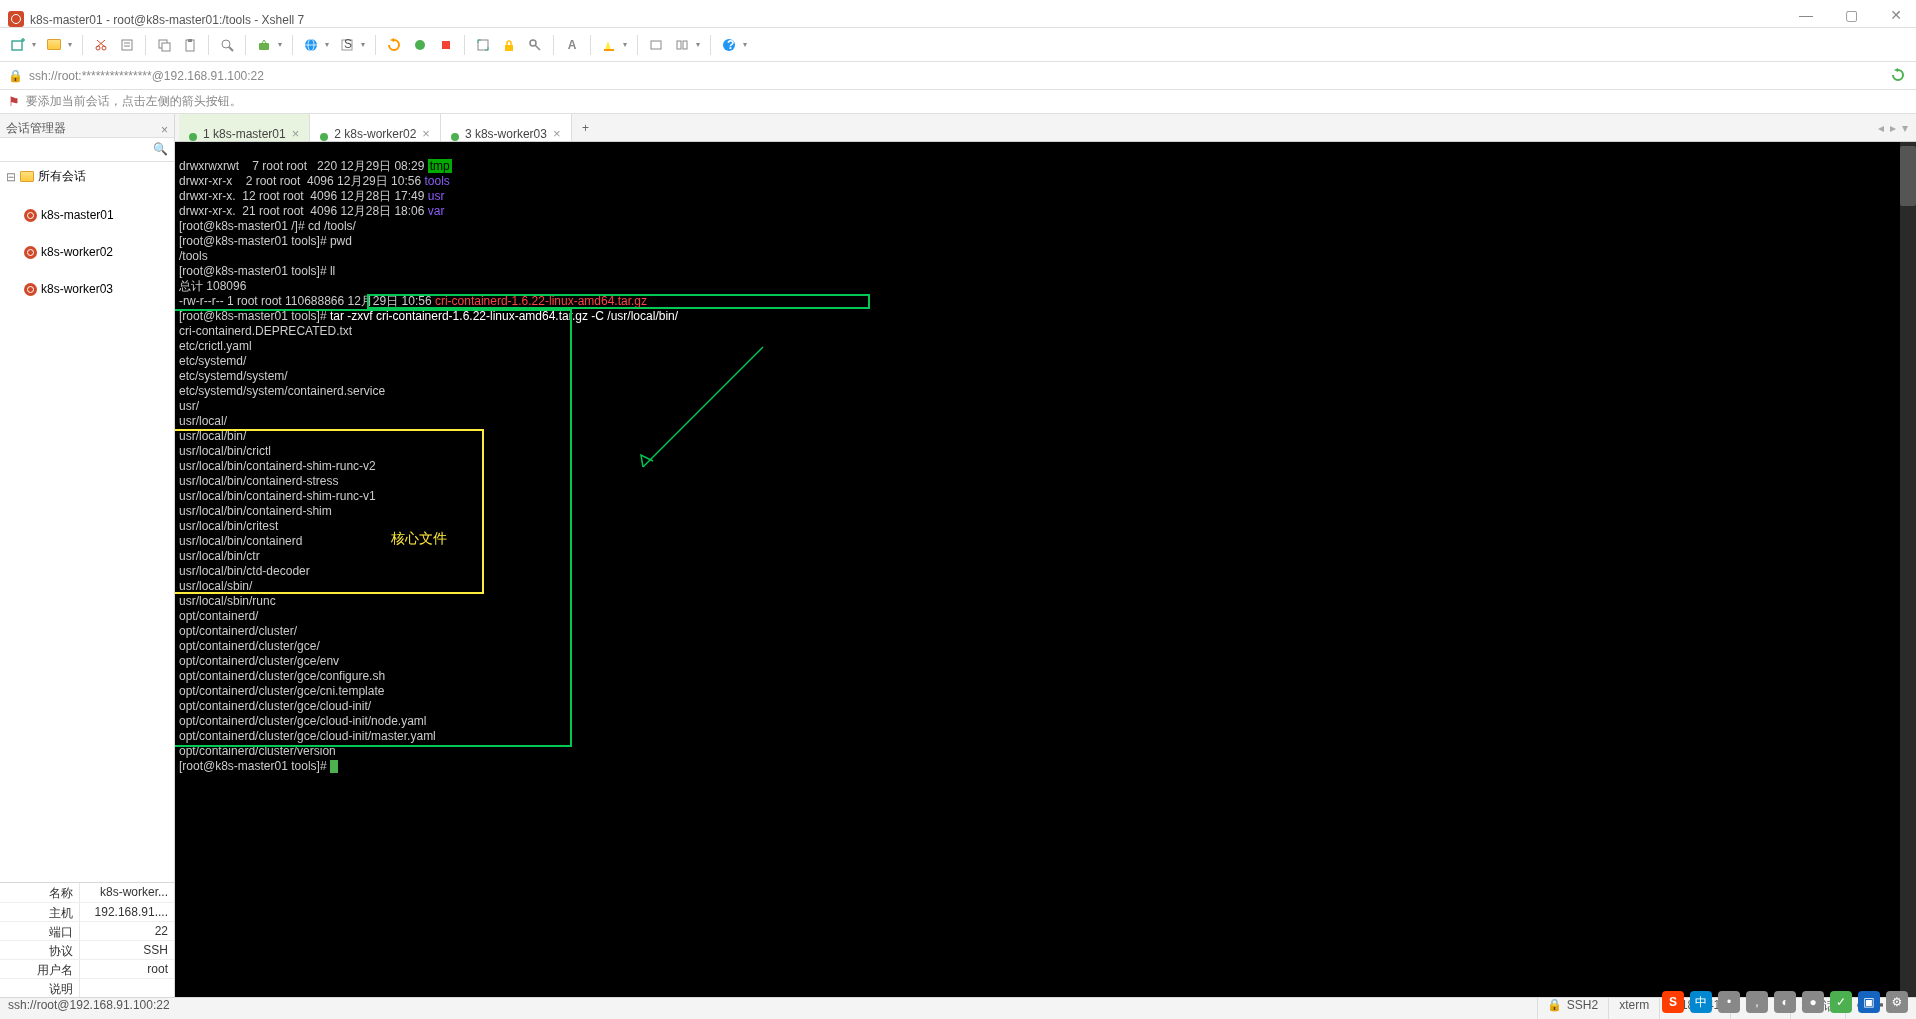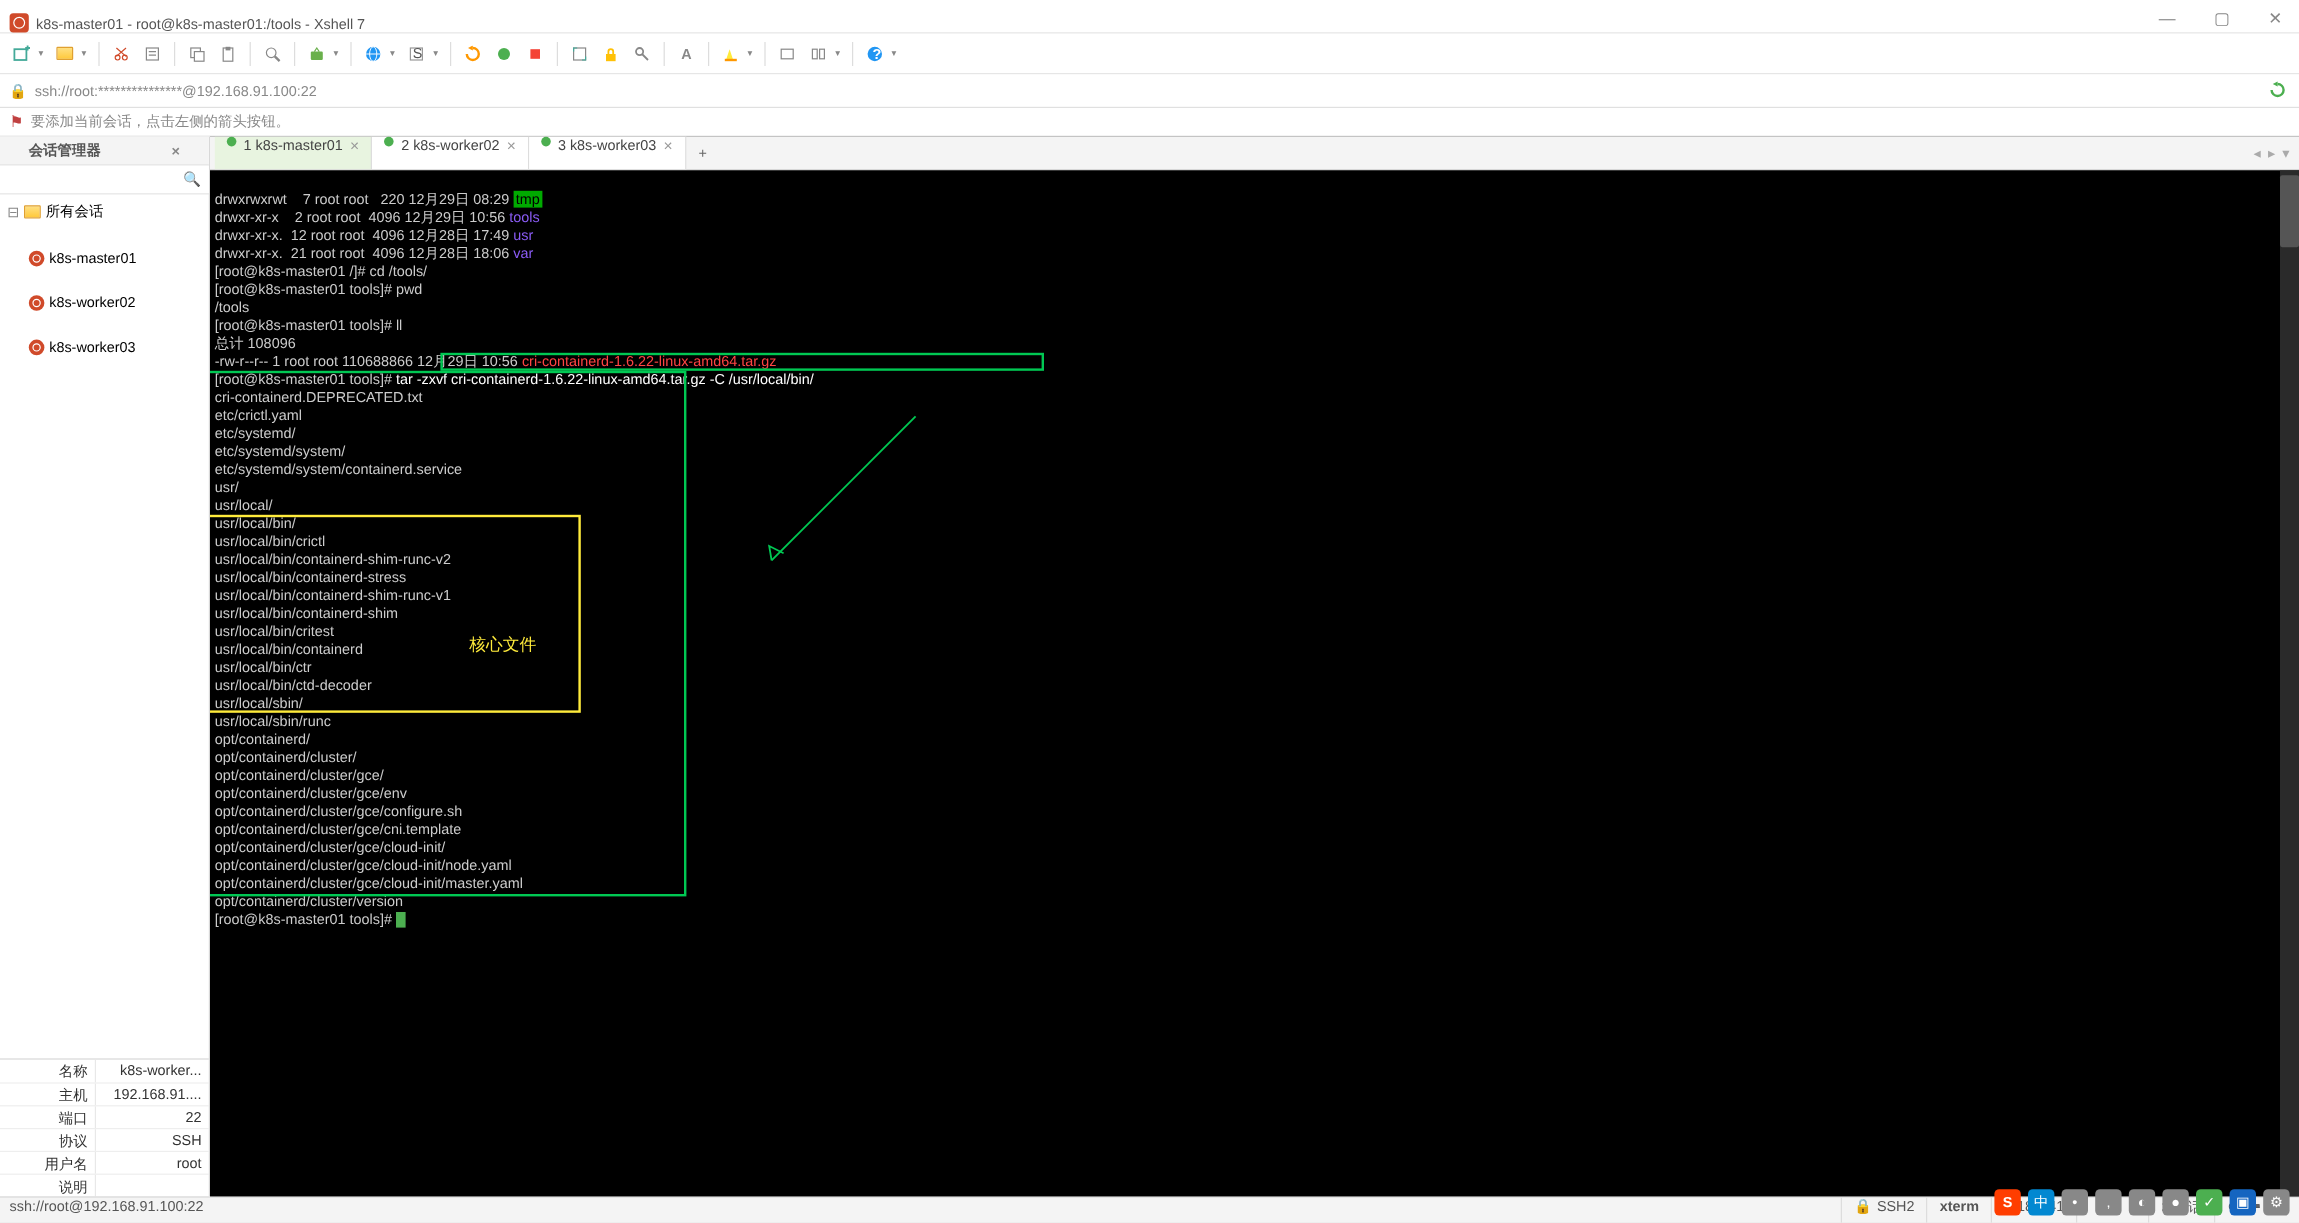--- a/index.html
+++ b/index.html
@@ -29,21 +29,21 @@
 .addrbar .lock { margin-right: 6px; color: #d0b040; }
 .addrbar .reconnect { margin-left: auto; width: 18px; height: 18px; }
 
 
 .infostrip { height: 24px; display: flex; align-items: center; padding: 0 8px; background: #fff; border-bottom: 1px solid #e0e0e0; color: #888; font-size: 11px; }
 .infostrip .flag { color: #c04040; margin-right: 6px; font-size: 13px; }
 
 
 .main { flex: 1; display: flex; min-height: 0; }
 .sidebar { width: 175px; background: #fff; display: flex; flex-direction: column; border-right: 1px solid #d8d8d8; }
-.sidebar-header { height: 24px; display: flex; align-items: center; justify-content: space-between; padding: 0 24px; background: #f4f4f4; border-bottom: 1px solid #e0e0e0; color: #555; font-weight: bold; }
+.sidebar-header { height: 24px; display: flex; align-items: flex-end; justify-content: space-between; padding: 0 6px; background: #f4f4f4; border-bottom: 1px solid #e0e0e0; color: #555; }
 .sidebar-header .close { cursor: pointer; color: #888; }
 .sidebar-search { height: 24px; border-bottom: 1px solid #e0e0e0; position: relative; }
 .sidebar-search input { width: 100%; height: 100%; border: none; padding: 0 22px 0 6px; outline: none; }
 .sidebar-search .mag { position: absolute; right: 6px; top: 4px; color: #888; }
 .tree { flex: 1; padding: 4px 0; overflow: auto; }
 .tree-item { display: flex; align-items: center; padding: 2px 6px; cursor: pointer; gap: 4px; }
 .tree-root { font-weight: normal; }
 .tree-child { padding-left: 24px; margin-top: 19px; }
 .folder-icon { width: 14px; height: 11px; background: linear-gradient(#ffe082,#ffc93c); border: 1px solid #e0a030; border-radius: 1px; display: inline-block; }
 .sess-icon { width: 13px; height: 13px; background: #d04a2a; border-radius: 50%; display: inline-block; position: relative; }
@@ -52,21 +52,21 @@
 .prop-table { border-top: 1px solid #d8d8d8; text-align: right; }
 .prop-row { display: flex; height: 19px; }
 .prop-row > div { padding: 2px 6px; overflow: hidden; white-space: nowrap; text-overflow: ellipsis; }
 .prop-key { width: 80px; border-right: 1px solid #e8e8e8; color: #333; }
 .prop-val { flex: 1; color: #333; }
 .prop-row + .prop-row { border-top: 1px solid #eee; }
 
 
 .content { flex: 1; display: flex; flex-direction: column; min-width: 0; background: #000; }
 .tab-strip { height: 28px; background: #f4f4f4; display: flex; align-items: stretch; padding-left: 4px; border-bottom: 1px solid #d0d0d0; }
-.tab { display: flex; align-items: flex-start; gap: 6px; padding: 0 10px; cursor: pointer; border-right: 1px solid #ddd; background: #fff; color: #444; min-width: 120px; position: relative; }
+.tab { display: flex; align-items: flex-end; gap: 6px; padding: 0 10px; cursor: pointer; border-right: 1px solid #ddd; background: #fff; color: #444; min-width: 120px; position: relative; }
 .tab.active { background: #e8f4e0; }
 .tab .dot { width: 8px; height: 8px; border-radius: 50%; background: #4caf50; }
 .tab .tclose { color: #999; font-size: 13px; margin-left: auto; }
 .tab-add { width: 28px; display:flex; align-items:center; justify-content:center; cursor:pointer; color:#666; }
 .tab-arrows { margin-left: auto; display:flex; align-items:center; gap:6px; padding:0 8px; color:#aaa; }
 
 .terminal { flex: 1; background: #000; color: #ccc; font-family: "Consolas","Courier New",monospace; font-size: 13px; line-height: 15px; padding: 2px 4px; position: relative; overflow: hidden; white-space: pre; }
 .terminal .blue { color: #8b5cf6; }
 .terminal .green-bg { background: #00aa00; color: #000; padding: 0 2px; }
 .terminal .red { color: #ff4444; }
@@ -79,21 +79,21 @@
 .arrow-line { position: absolute; top: 180px; left: 425px; width: 170px; height: 150px; pointer-events:none; }
 .arrow-line svg { width:100%; height:100%; }
 .core-label { position: absolute; top: 390px; left: 216px; color: #ffeb3b; font-family: Liberation Mono, monospace; font-size: 14px; pointer-events:none; }
 
 
 .statusbar { height: 22px; background: #f4f4f4; border-top: 1px solid #d8d8d8; display: flex; align-items: center; padding: 0 8px; color: #555; font-size: 11px; }
 .statusbar .seg { padding: 0 10px; border-left: 1px solid #ddd; height: 100%; display:flex; align-items:flex-start; gap:4px; }
 .statusbar .seg:first-child { border-left: none; padding-left: 0; }
 .statusbar .spacer { flex: 1; }
 .lock-s { color: goldenrod; }
-.xterm { color:#555;font-weight:bold; }
+.xterm { color:#555; }
 
 
 .tray { position: absolute; right: 2px; bottom: 2px; height: 30px; display: flex; align-items: center; gap: 6px; padding: 0 6px; }
 .tray .ico { width: 22px; height: 22px; border-radius: 4px; display:flex; align-items:center; justify-content:center; font-size: 12px; color:#fff; }
 .tray .red-s { background:#ff3d00; font-weight:bold; }
 .tray .blue-ch { background:#0288d1; }
 .tray .gray { background:#888; }
 .tray .green { background:#4caf50; }
 .tray .dblue { background:#1565c0; }
 

